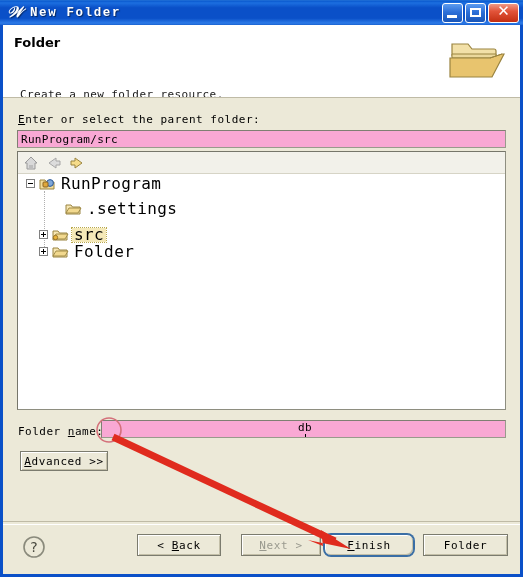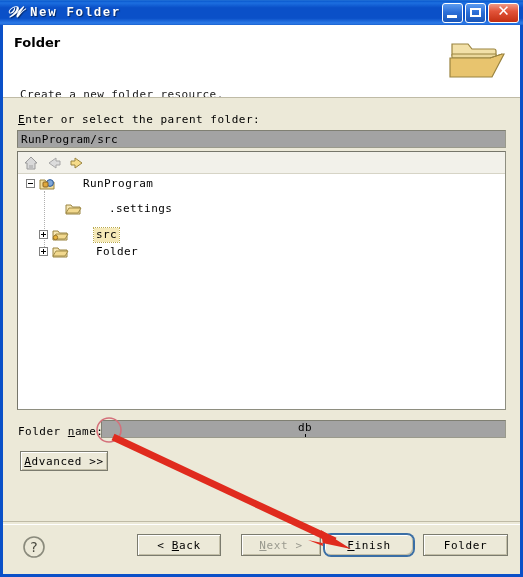--- a/index.html
+++ b/index.html
@@ -93,21 +93,21 @@
 
   .lbl{
     position:absolute;font-size:11px;color:#000000;letter-spacing:.5px;
     font-family:"DejaVu Sans Mono","Liberation Mono",monospace;
     white-space:nowrap;
   }
   .mn{text-decoration:underline;}
 
   .textfield{
     position:absolute;box-sizing:border-box;
-    background:#a3a3a3;
+    background:#f9a8d4;
     border:1px solid #9A9A8C;
     border-top-color:#7F7F72;border-left-color:#7F7F72;
     font-family:"DejaVu Sans Mono","Liberation Mono",monospace;
     font-size:11px;color:#000000;
     display:flex;align-items:center;
     padding-left:3px;letter-spacing:.3px;
   }
 
   
   .treepanel{
@@ -128,23 +128,23 @@
     width:9px;height:9px;box-sizing:border-box;
     border:1px solid #808080;background:#ffffff;
     position:relative;flex:0 0 auto;margin-right:4px;
   }
   .expander i{position:absolute;background:#000000;}
   .expander i.h{left:1px;top:3px;width:5px;height:1px;}
   .expander i.v{left:3px;top:1px;width:1px;height:5px;}
   .expander.blank{border:none;background:transparent;}
   .tnode .ico{width:17px;height:14px;position:relative;flex:0 0 auto;margin-right:3px;}
   .tnode .txt{
-    font-size:11px;color:#000000;letter-spacing:.4px;
-    font-family:"DejaVu Sans Mono","Liberation Mono",monospace;
-    padding:0 2px;line-height:14px;margin-left:22px;
+    font-size:16px;color:#000000;letter-spacing:.4px;
+    font-family:"DejaVu Sans Mono","Liberation Mono",monospace;
+    padding:0 2px;line-height:14px;
   }
   .tnode.sel .txt{background:#F5E9B8;outline:1px dotted #b9a94f;}
   .guide{position:absolute;border-left:1px dotted #b0b0b0;}
 
   
   .btn{
     position:absolute;box-sizing:border-box;
     background:#ECE9D8;
     border:1px solid #7B7B6E;
     font-family:"DejaVu Sans Mono","Liberation Mono",monospace;

